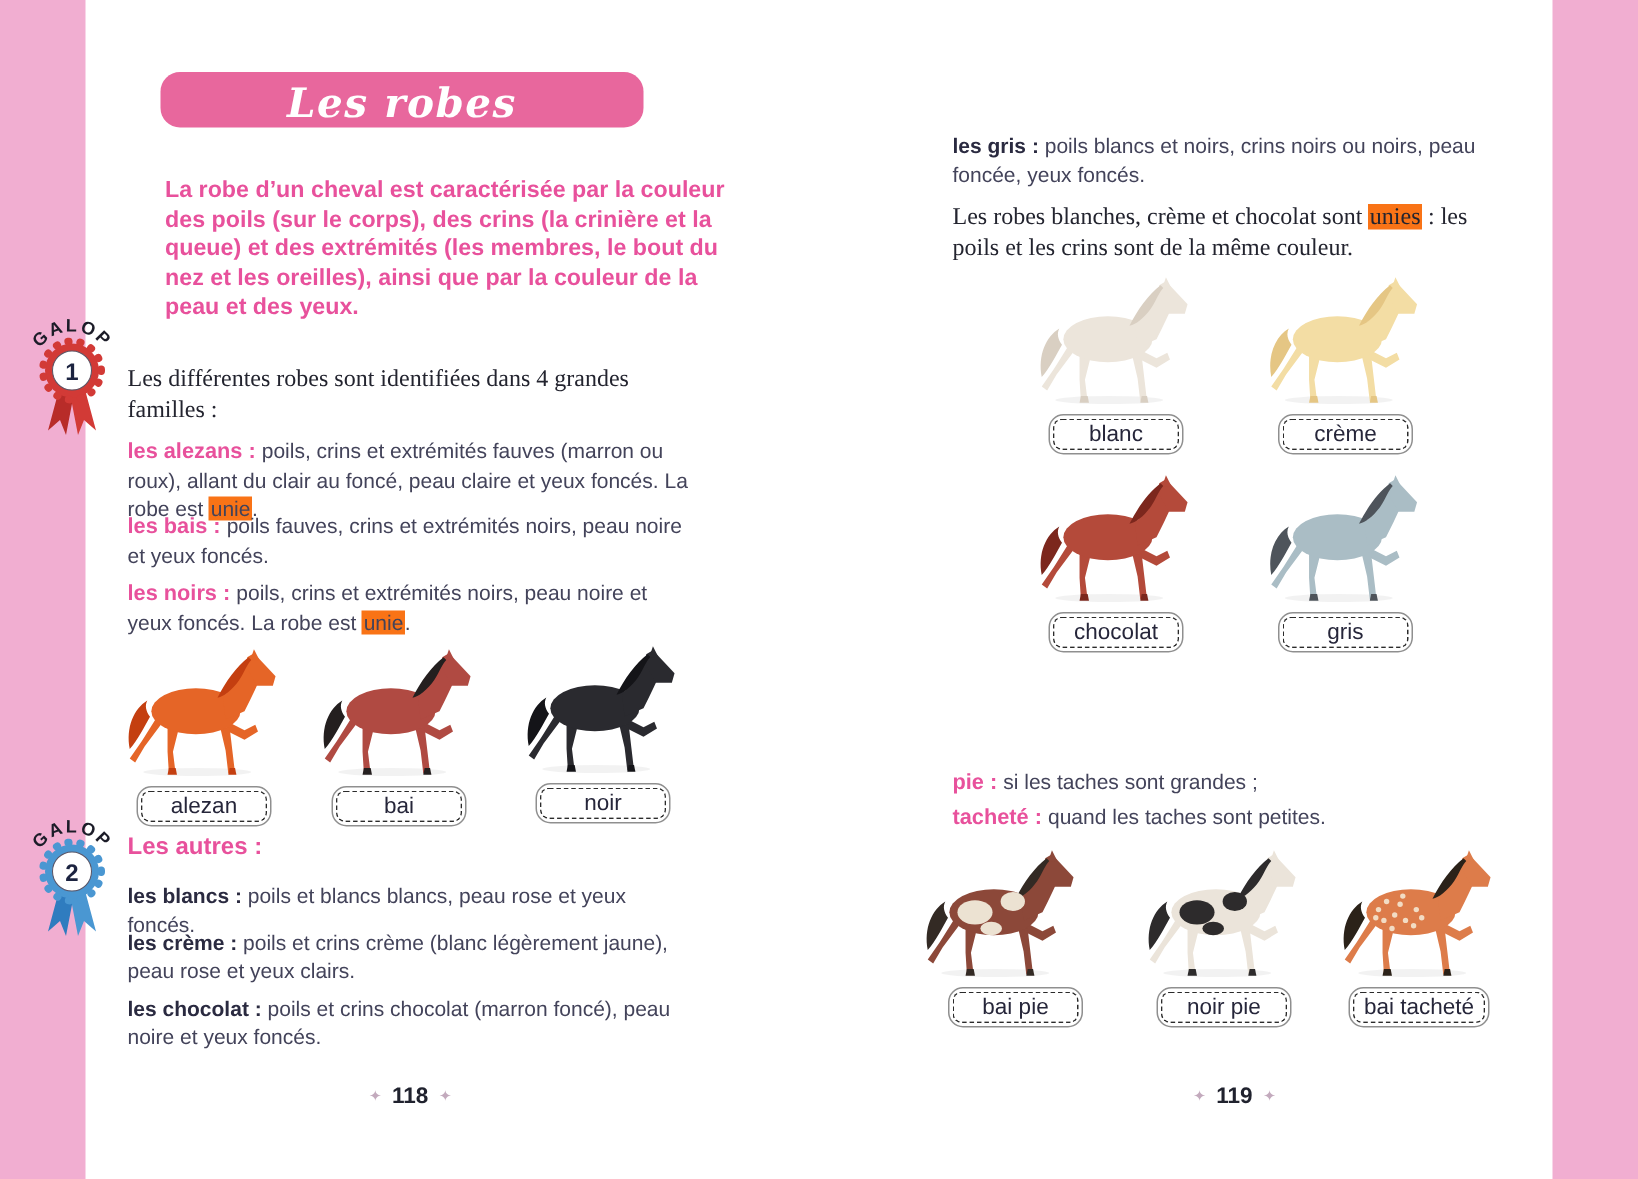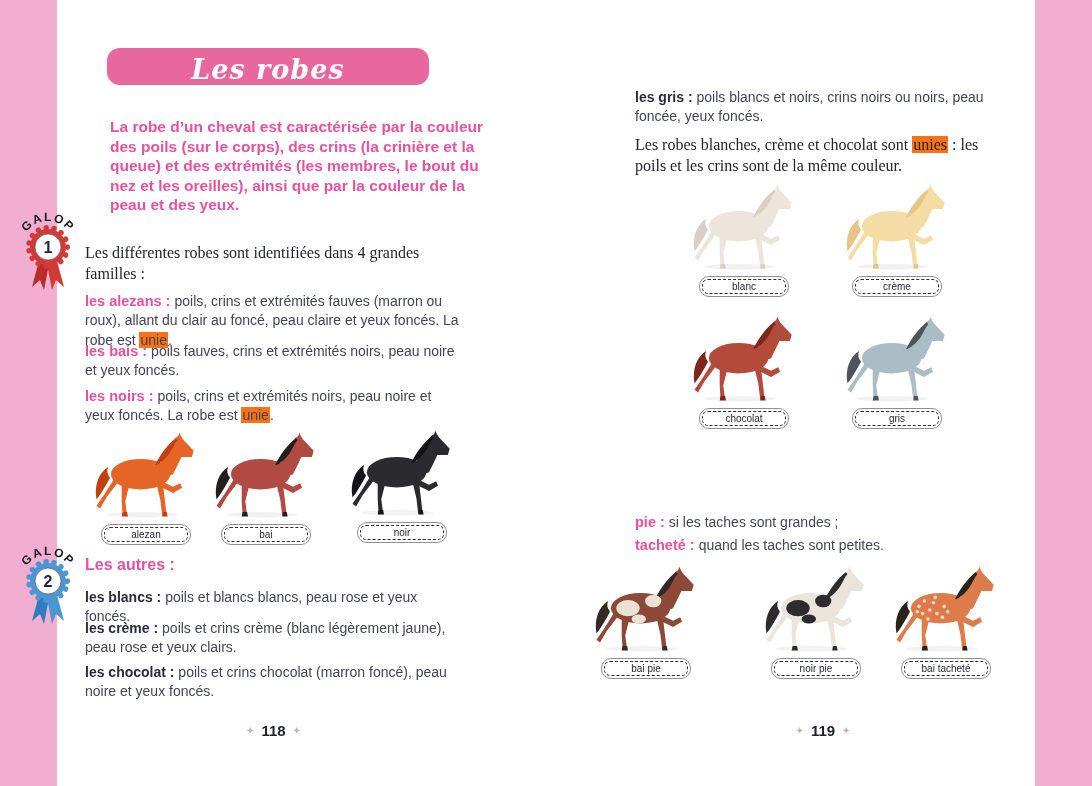--- a/index.html
+++ b/index.html
@@ -25,21 +25,21 @@
   .run-hl{background:#f97316;padding:0 1px;}
   .h-pink{font-weight:700;font-size:16px;color:#e8519c;}
 
   
   .fig{position:absolute;display:flex;flex-direction:column;align-items:center;gap:4px;}
   .horse{width:108px;height:88px;}
   .horse svg{width:100%;height:100%;display:block;}
   .pill{background:#fff;border:1.5px solid #8f8f8f;border-radius:10px;padding:2px;
         min-width:90px;box-sizing:border-box;}
   .pill-in{border:1.3px dashed #2b2b2b;border-radius:6px;text-align:center;
-           font-size:10px;color:#26263a;padding:1px 6px;white-space:nowrap;}
+           font-size:15px;color:#26263a;padding:1px 6px;white-space:nowrap;}
 
   
   .badge{position:absolute;width:70px;height:88px;}
   .btxt{font-family:"Liberation Sans",sans-serif;font-weight:700;font-size:12px;
         fill:#1c1c28;letter-spacing:1.5px;}
   .bnum{font-family:"Liberation Sans",sans-serif;font-weight:700;font-size:16px;
         fill:#1c2340;text-anchor:middle;}
 
   
   .pagenum{position:absolute;top:722px;display:flex;align-items:center;justify-content:center;
@@ -74,21 +74,21 @@
       <text class="bnum" x="35" y="50">1</text>
     </svg>
   </div>
 
   <div class="blk serif" style="left:85px;top:242px;width:377px;">Les différentes robes sont identifiées dans 4 grandes familles :</div>
 
   <div class="blk desc" style="left:85px;top:291px;width:377px;"><span class="run-lp">les alezans : </span><span class="run-n">poils, crins et extrémités fauves (marron ou roux), allant du clair au foncé, peau claire et yeux foncés. La robe est </span><span class="run-hl">unie</span><span class="run-n">.</span></div>
   <div class="blk desc" style="left:85px;top:386px;width:377px;"><span class="run-lp">les noirs : </span><span class="run-n">poils, crins et extrémités noirs, peau noire et yeux foncés. La robe est </span><span class="run-hl">unie</span><span class="run-n">.</span></div>
   <div class="blk desc" style="left:85px;top:341px;width:377px;"><span class="run-lp">les bais : </span><span class="run-n">poils fauves, crins et extrémités noirs, peau noire et yeux foncés.</span></div>
 
-  <div class="fig" style="left:92px;top:432px;">
+  <div class="fig" style="left:82px;top:432px;">
     <div class="horse" style="--coat: #e56527; --mane: #c43f10;">
   <svg viewBox="0 0 120 96">
     <ellipse cx="55" cy="91" rx="40" ry="3" fill="#000" opacity="0.05"></ellipse>
     <path fill="var(--mane)" d="M18,38 C8,44 2,58 5,74 C11,67 16,57 20,50 C17,46 16,42 18,38 Z"></path>
     <path fill="var(--coat)" d="M28,56 L16,72 L9,84 L5,81 L14,68 L24,52 Z"></path>
     <path fill="var(--coat)" d="M33,58 L41,60 L37,76 L39,92 L34,92 L33,76 Z"></path>
     <path fill="var(--coat)" d="M78,54 L90,60 L98,56 L100,61 L90,67 L76,60 Z"></path>
     <path fill="var(--coat)" d="M72,58 L79,58 L81,75 L83,92 L78,92 L76,75 Z"></path>
     <ellipse fill="var(--coat)" cx="54" cy="46" rx="33" ry="17"></ellipse>
     <path fill="var(--coat)" d="M74,36 C81,27 88,16 94,9 L104,16 C100,26 95,36 90,46 L76,52 Z"></path>
@@ -398,21 +398,21 @@
 </div>
     <div class="pill">
       <div class="pill-in">gris</div>
     </div>
   </div>
 
 
   <div class="blk desc" style="left:635px;top:512px;width:376px;"><span class="run-lp">pie : </span><span class="run-n">si les taches sont grandes ;</span></div>
   <div class="blk desc" style="left:635px;top:535px;width:376px;"><span class="run-lp">tacheté : </span><span class="run-n">quand les taches sont petites.</span></div>
 
-  <div class="fig" style="left:592px;top:566px;">
+  <div class="fig" style="left:614px;top:566px;align-items:flex-end;">
     <div class="horse" style="--coat: #8c4839; --mane: #332a24; --patch: #ece2d2;">
   <svg viewBox="0 0 120 96">
     <ellipse cx="55" cy="91" rx="40" ry="3" fill="#000" opacity="0.05"></ellipse>
     <path fill="var(--mane)" d="M18,38 C8,44 2,58 5,74 C11,67 16,57 20,50 C17,46 16,42 18,38 Z"></path>
     <path fill="var(--coat)" d="M28,56 L16,72 L9,84 L5,81 L14,68 L24,52 Z"></path>
     <path fill="var(--coat)" d="M33,58 L41,60 L37,76 L39,92 L34,92 L33,76 Z"></path>
     <path fill="var(--coat)" d="M78,54 L90,60 L98,56 L100,61 L90,67 L76,60 Z"></path>
     <path fill="var(--coat)" d="M72,58 L79,58 L81,75 L83,92 L78,92 L76,75 Z"></path>
     <ellipse fill="var(--coat)" cx="54" cy="46" rx="33" ry="17"></ellipse>
     <path fill="var(--coat)" d="M74,36 C81,27 88,16 94,9 L104,16 C100,26 95,36 90,46 L76,52 Z"></path>

